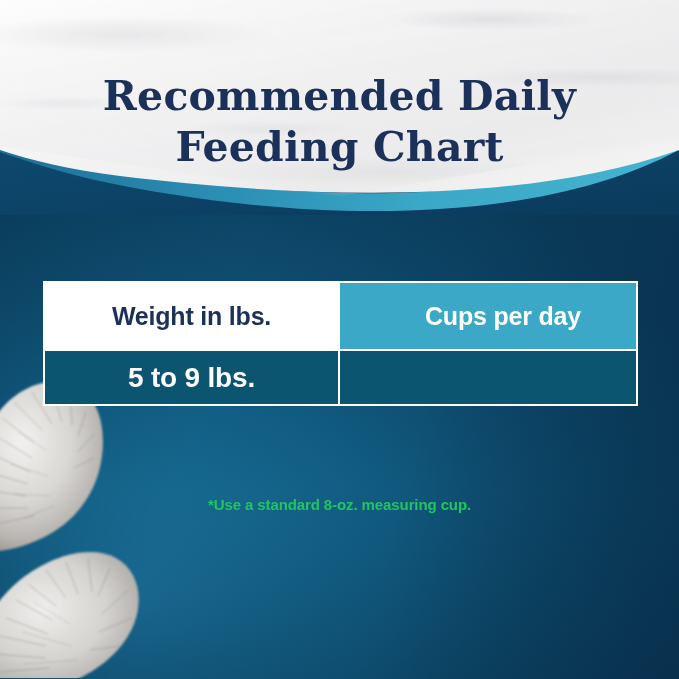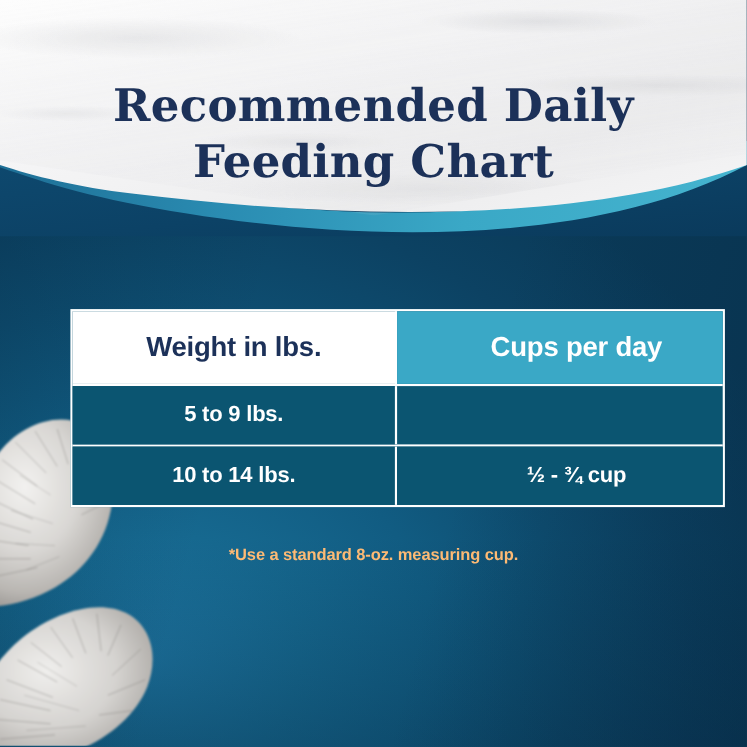--- a/index.html
+++ b/index.html
@@ -104,21 +104,20 @@
   
   .table {
     position: absolute;
     left: 43px;
     top: 281px;
     width: 595px;
     z-index: 4;
     border: 2px solid #ffffff;
     box-sizing: border-box;
     background: #0b5571;
-    margin-left: 21px;
   }
   .trow {
     display: flex;
     width: 100%;
     box-sizing: border-box;
   }
   .trow.head {
     height: 66px;
   }
   .trow.body {
@@ -151,32 +150,32 @@
     background: #3aa8c6;
     color: #ffffff;
     font-size: 25px;
     font-weight: bold;
     letter-spacing: -0.2px;
   }
   .body .col-left,
   .body .col-right {
     background: #0b5571;
     color: #ffffff;
-    font-size: 20px;
+    font-size: 28px;
     font-weight: bold;
     letter-spacing: -0.2px;
   }
 
   .footnote {
     position: absolute;
     left: 0;
     top: 496px;
     width: 679px;
     text-align: center;
-    color: #fdba74;
+    color: #22c55e;
     font-size: 15px;
     font-weight: bold;
     letter-spacing: -0.1px;
     z-index: 4;
   }
 </style>
 </head>
 <body>
 
 <div id="page">
@@ -299,22 +298,18 @@
 
     <div class="trow head">
       <div class="cell col-left">Weight in lbs.</div>
       <div class="cell col-right">Cups per day</div>
     </div>
 
     <div class="trow body">
       <div class="cell col-left">5 to 9 lbs.</div>
     </div>
 
-    <div class="trow body">
-      <div class="cell col-left">10 to 14 lbs.</div>
-      <div class="cell col-right">½ - ¾ cup</div>
-    </div>
 
   </div>
 
   <div class="footnote">*Use a standard 8-oz. measuring cup.</div>
 
 </div>
 
 </body></html>

